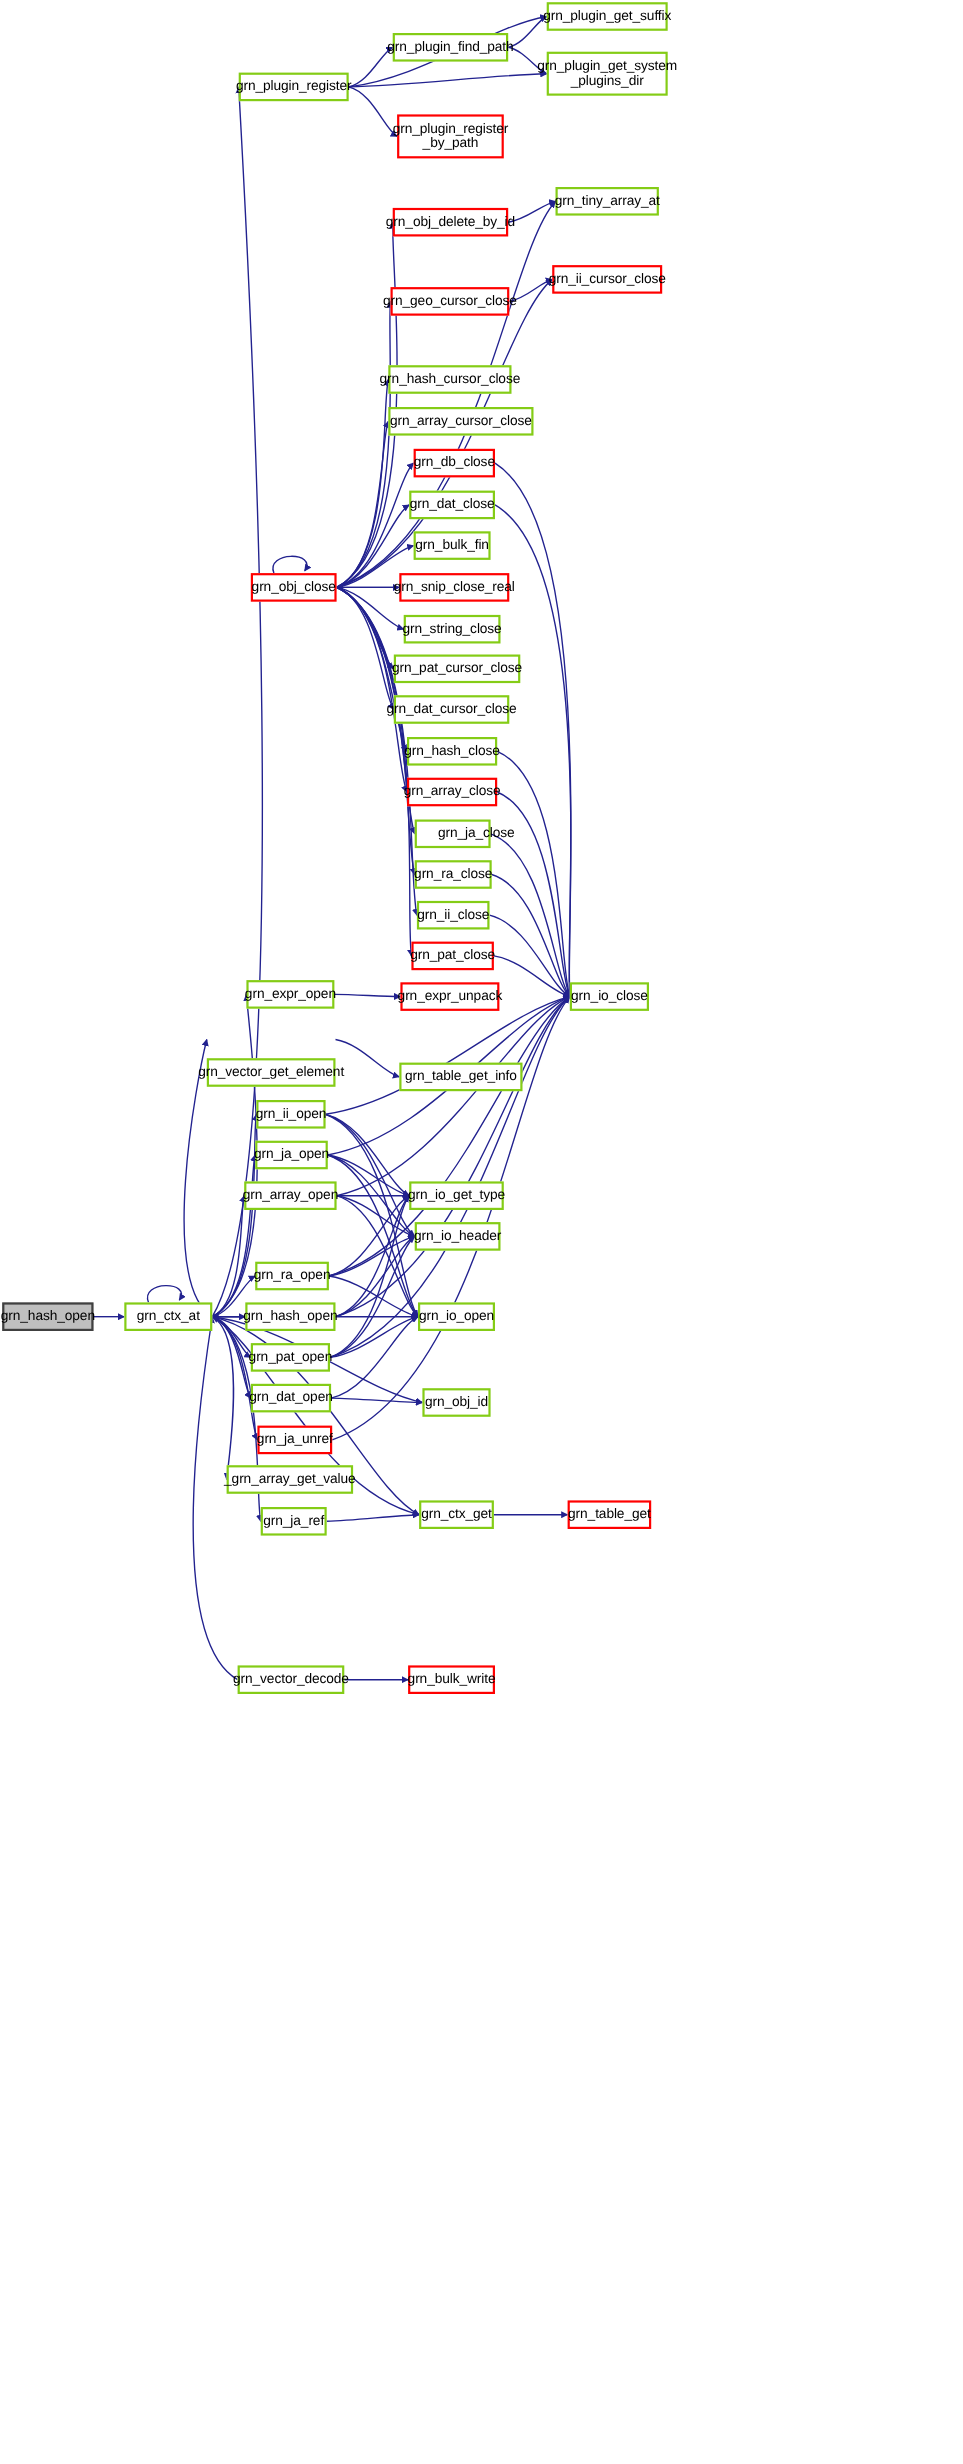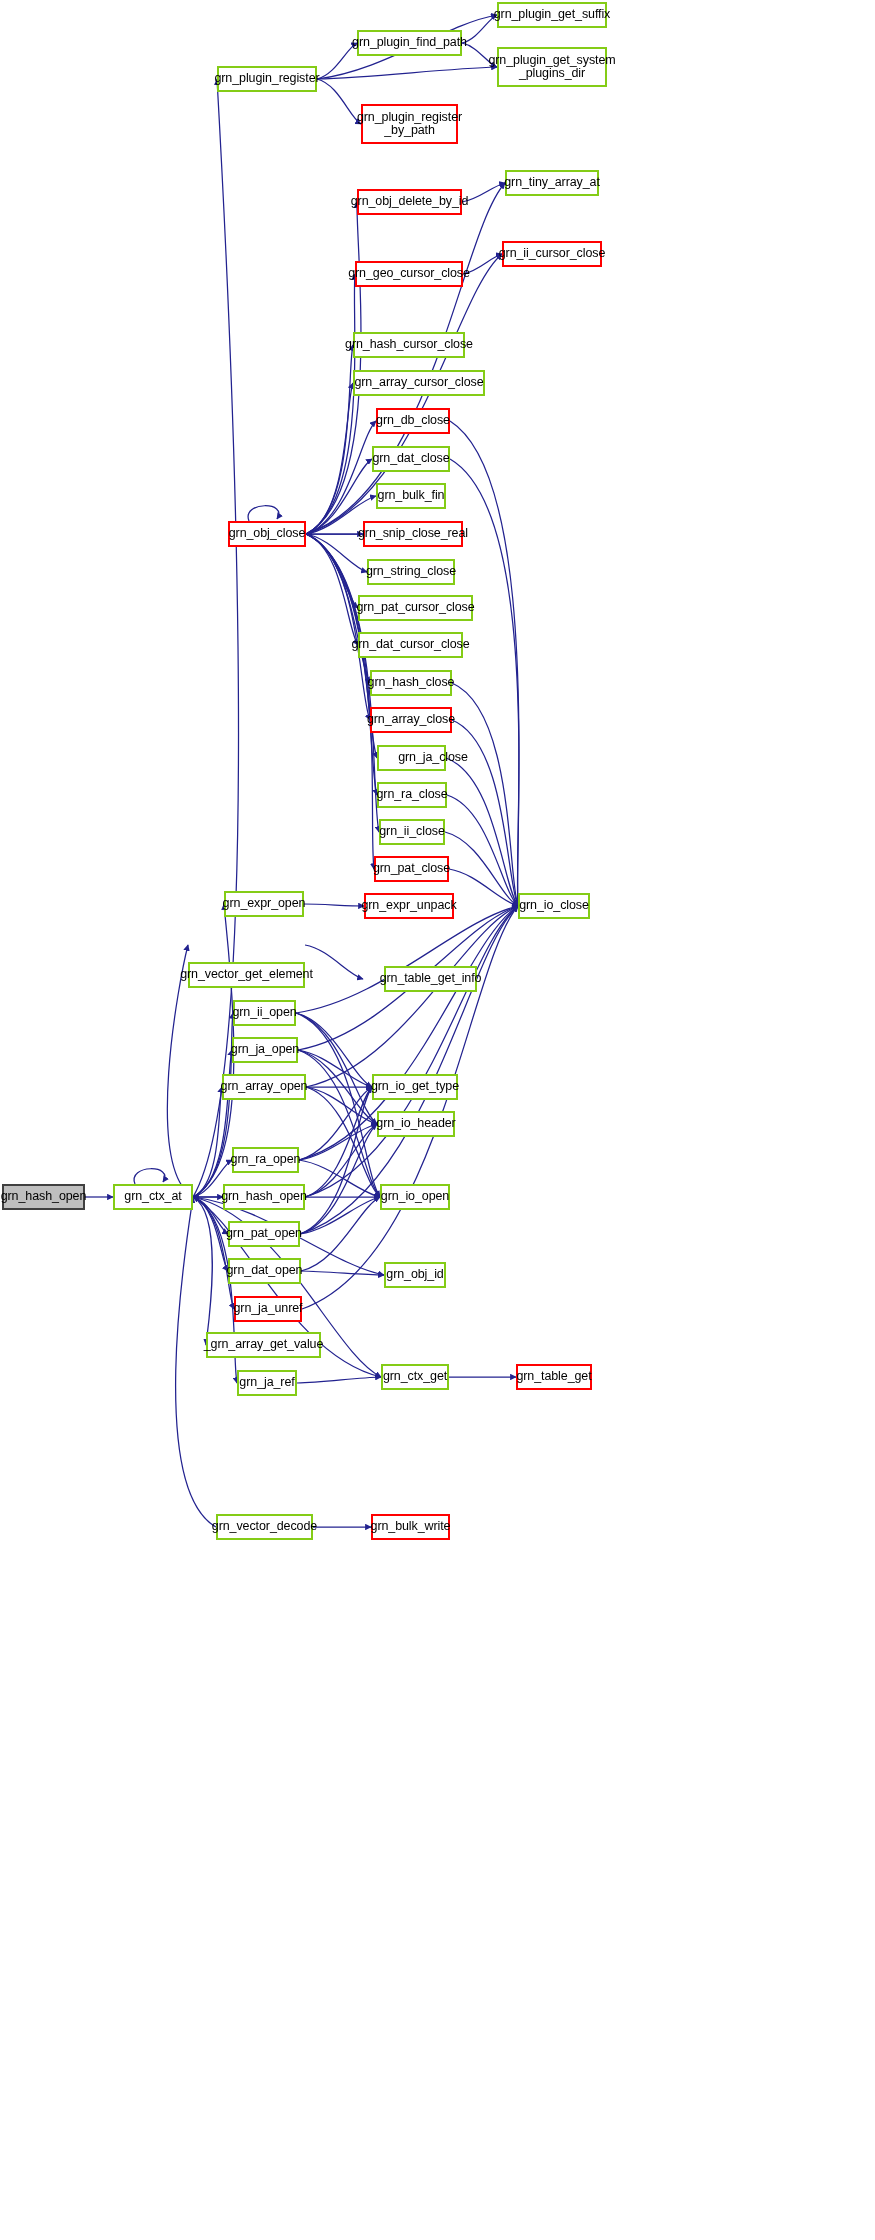--- a/index.html
+++ b/index.html
@@ -176,21 +176,21 @@
       <div class="node" style="left: 370px; top: 670px; width: 82px; height: 26px;">grn_hash_close</div>
       <div class="node red" style="left: 370px; top: 707px; width: 82px; height: 26px;">grn_array_close</div>
       <div class="node" style="left: 377px; top: 745px; width: 69px; height: 26px; padding-left: 43px;">grn_ja_close</div>
       <div class="node" style="left: 377px; top: 782px; width: 70px; height: 26px;">grn_ra_close</div>
       <div class="node" style="left: 379px; top: 819px; width: 66px; height: 26px;">grn_ii_close</div>
       <div class="node red" style="left: 374px; top: 856px; width: 75px; height: 26px;">grn_pat_close</div>
       <div class="node" style="left: 518px; top: 893px; width: 72px; height: 26px;">grn_io_close</div>
       <div class="node" style="left: 224px; top: 891px; width: 80px; height: 26px;">grn_expr_open</div>
       <div class="node red" style="left: 364px; top: 893px; width: 90px; height: 26px;">grn_expr_unpack</div>
       <div class="node" style="left: 188px; top: 932px; width: 117px; height: 26px; margin-top: 30px;">grn_vector_get_element</div>
-      <div class="node" style="left: 384px; top: 966px; width: 93px; height: 26px;">grn_table_get_info</div>
+      <div class="node" style="left: 363px; top: 966px; width: 112px; height: 26px;">grn_table_get_info</div>
       <div class="node" style="left: 233px; top: 1000px; width: 63px; height: 26px;">grn_ii_open</div>
       <div class="node" style="left: 232px; top: 1037px; width: 66px; height: 26px;">grn_ja_open</div>
       <div class="node" style="left: 222px; top: 1074px; width: 84px; height: 26px;">grn_array_open</div>
       <div class="node" style="left: 372px; top: 1074px; width: 86px; height: 26px;">grn_io_get_type</div>
       <div class="node" style="left: 377px; top: 1111px; width: 78px; height: 26px;">grn_io_header</div>
       <div class="node" style="left: 232px; top: 1147px; width: 67px; height: 26px;">grn_ra_open</div>
       <div class="node" style="left: 223px; top: 1184px; width: 82px; height: 26px;">grn_hash_open</div>
       <div class="node" style="left: 380px; top: 1184px; width: 70px; height: 26px;">grn_io_open</div>
       <div class="node" style="left: 113px; top: 1184px; width: 80px; height: 26px;">grn_ctx_at</div>
       <div class="node current" style="left: 2px; top: 1184px; width: 83px; height: 26px;">grn_hash_open</div>

